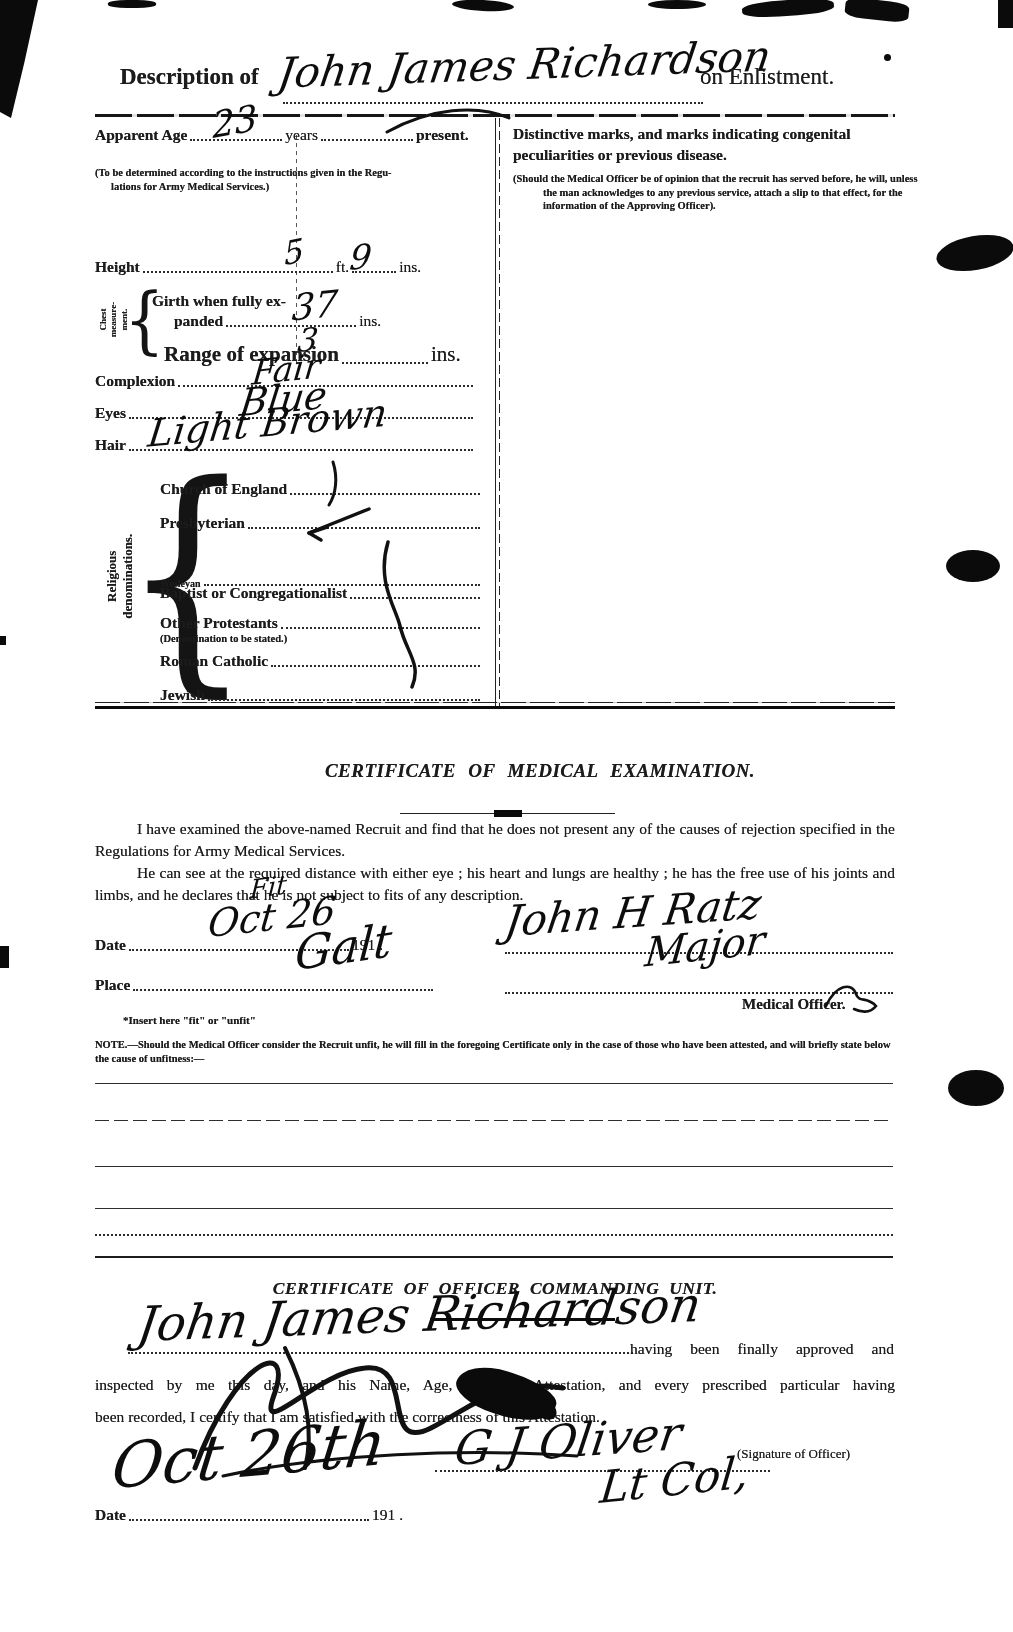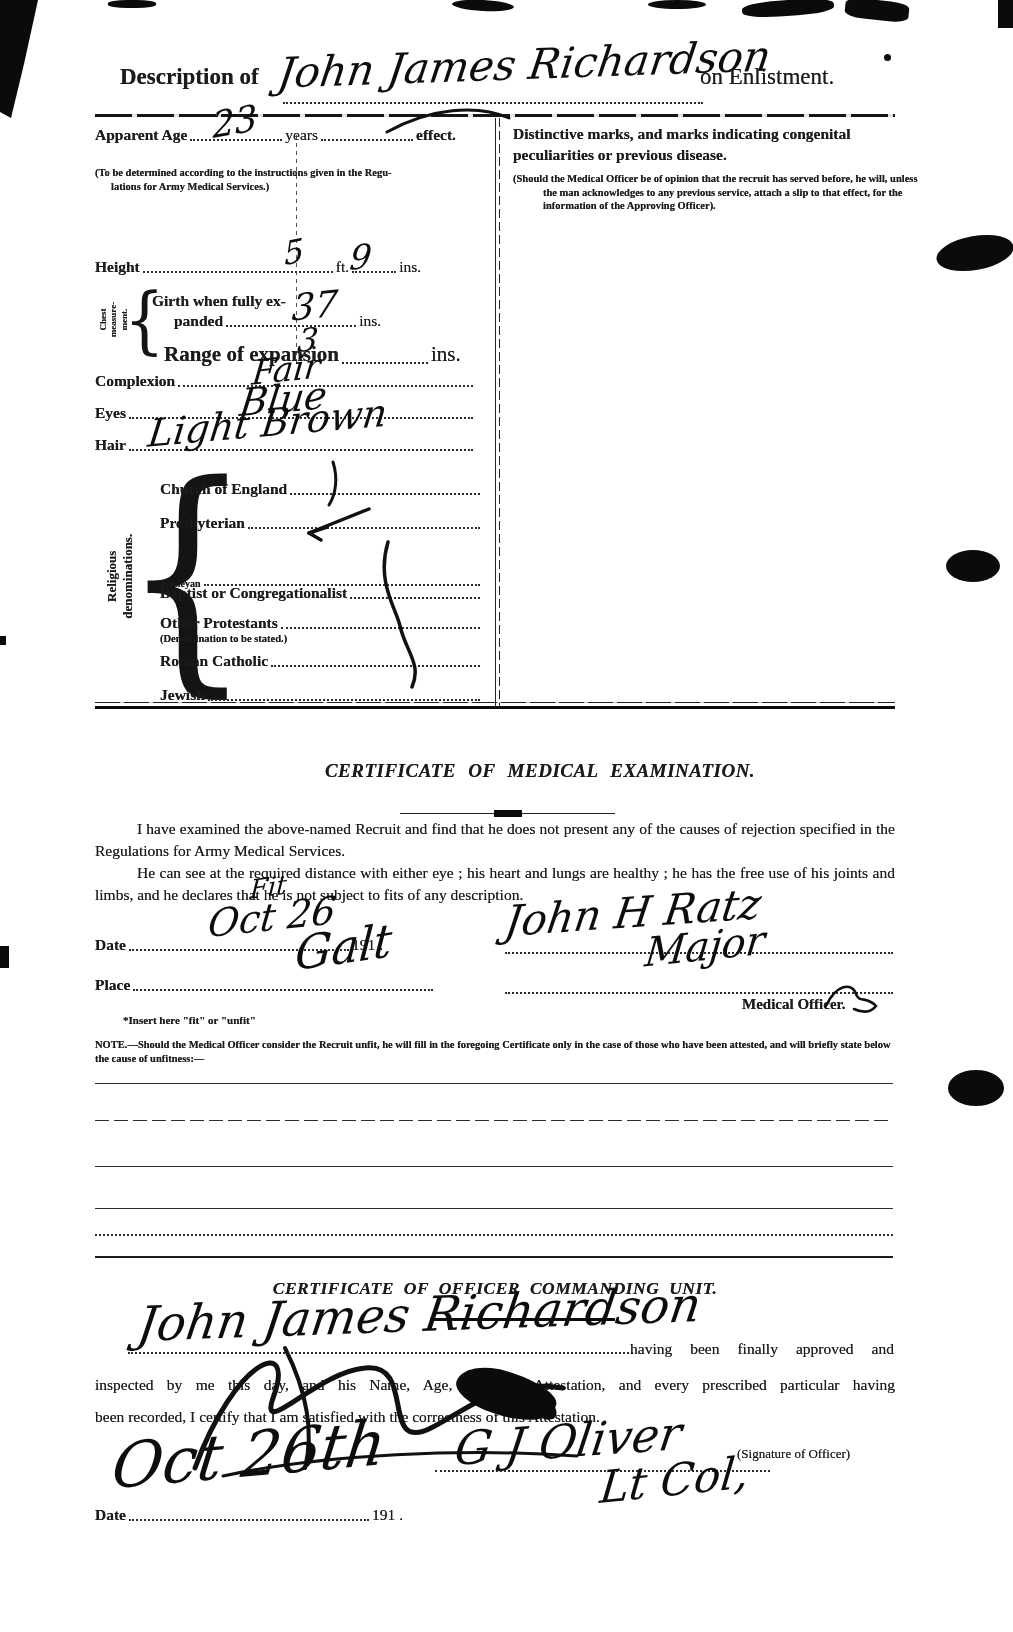--- a/index.html
+++ b/index.html
@@ -53,21 +53,21 @@
   <div class="abs" style="left:499px;top:118px;width:1px;height:590px;background:repeating-linear-gradient(#222 0 9px,transparent 9px 13px)"></div>
   <div class="abs" style="left:95px;top:702px;width:800px;height:1px;background:repeating-linear-gradient(90deg,#222 0 25px,rgba(30,30,30,.25) 25px 29px)"></div>
   <div class="abs ink" style="left:95px;top:706px;width:800px;height:3px"></div>
   <div class="abs" style="left:296px;top:135px;width:1px;height:230px;background:repeating-linear-gradient(#555 0 4px,transparent 4px 8px)"></div>
 
   <div class="abs printed row" style="left:95px;top:126px;font-size:15.5px">
     <span class="lbl">Apparent Age</span>
     <span class="dots" style="width:92px"></span>
     <span>years</span>
     <span class="dots" style="width:92px"></span>
-    <span class="lbl">effect.</span>
+    <span class="lbl">present.</span>
   </div>
   <div class="abs hw" style="left:212px;top:104px;font-size:36px;transform:rotate(-10deg) skewX(-8deg)">23</div>
   <svg class="abs" style="left:385px;top:102px" width="128" height="38">
     <path d="M2,30 C45,6 92,2 124,16" stroke="#111" stroke-width="3" fill="none" stroke-linecap="round"></path>
   </svg>
   <div class="abs printed smallnote" style="left:95px;top:166px;width:400px">
     <div>(To be determined according to the instructions given in the Regu-</div>
     <div style="padding-left:16px">lations for Army Medical Services.)</div>
   </div>
 

